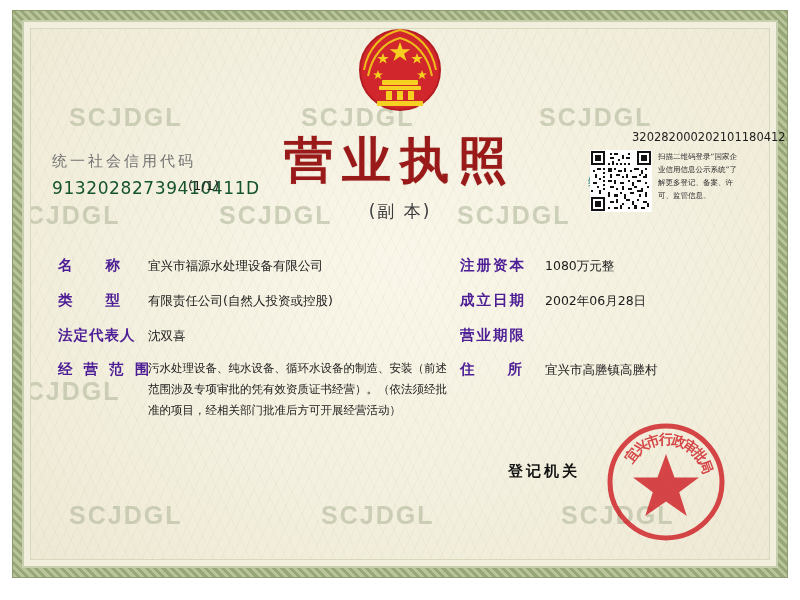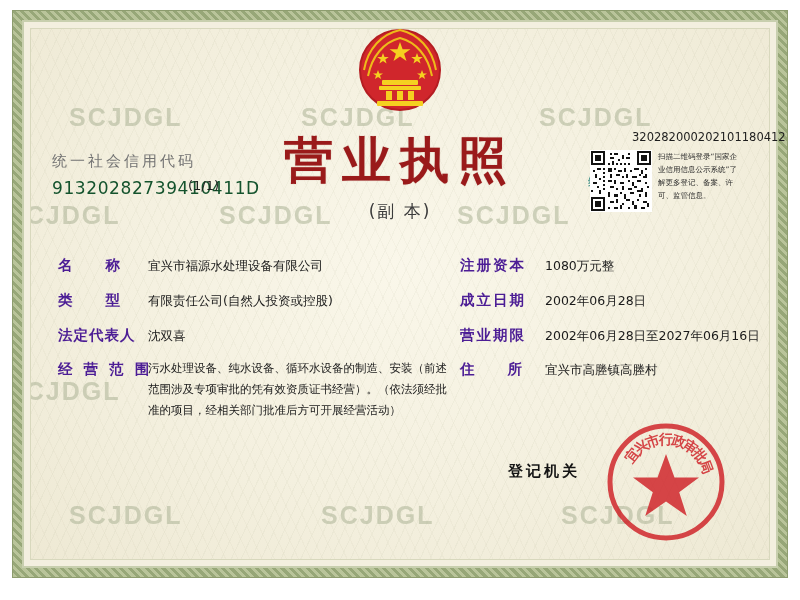--- a/index.html
+++ b/index.html
@@ -435,21 +435,20 @@
   <div class="field-label spaced3" style="left:58px; top:360px;">经 营 范 围</div>
   <div class="field-value multiline" style="left:148px; top:358px;">污水处理设备、纯水设备、循环水设备的制造、安装（前述范围涉及专项审批的凭有效资质证书经营）。（依法须经批准的项目，经相关部门批准后方可开展经营活动）</div>
 
   <div class="field-label" style="left:460px; top:256px; letter-spacing:2px;">注册资本</div>
   <div class="field-value" style="left:545px; top:258px;">1080万元整</div>
 
   <div class="field-label" style="left:460px; top:291px; letter-spacing:2px;">成立日期</div>
   <div class="field-value" style="left:545px; top:293px;">2002年06月28日</div>
 
   <div class="field-label" style="left:460px; top:326px; letter-spacing:2px;">营业期限</div>
-  <div class="field-value" style="left:545px; top:328px;">2002年06月28日至2027年06月16日</div>
 
   <div class="field-label spaced2" style="left:460px; top:360px;">住    所</div>
   <div class="field-value" style="left:545px; top:362px;">宜兴市高塍镇高塍村</div>
 
   <div class="registrar">登记机关</div>
 
   <div class="seal">
     <svg width="124" height="124" viewBox="0 0 124 124">
       <g opacity="0.82">
         <circle cx="62" cy="62" r="56" fill="none" stroke="#cf2026" stroke-width="5"></circle>

